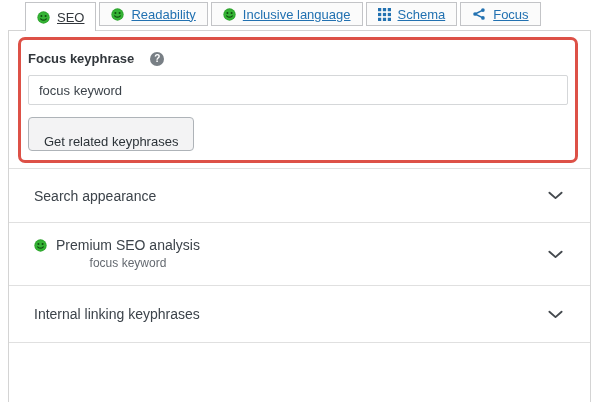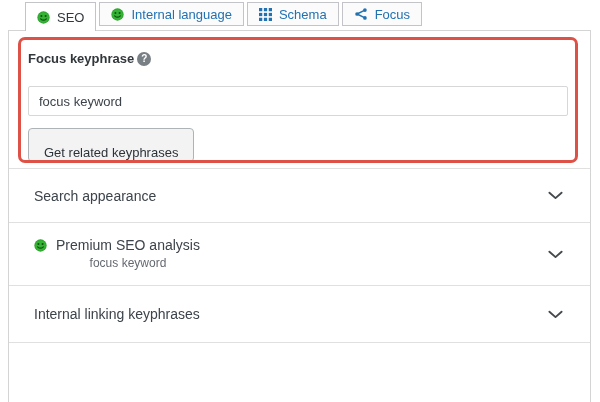--- a/index.html
+++ b/index.html
@@ -3,31 +3,31 @@
 <meta charset="utf-8">
 <style>
   * { margin:0; padding:0; box-sizing:border-box; }
   html,body { width:600px; height:402px; background:#fff; overflow:hidden;
               font-family:"Liberation Sans", sans-serif; position:relative; }
 
   
   .tabbar { position:absolute; top:2px; left:25px; display:flex; align-items:flex-start; z-index:3; }
   .tab { display:flex; align-items:center; gap:7px; padding:0 11px; height:24px;
          border:1px solid var(--tab-border,#c3c4c7); background:#fbfbfb; margin-right:3px;
-         font-size:13px; color:var(--accent-blue,#2271b1); cursor:pointer; white-space:nowrap; }
+         font-size:13px; color:var(--accent-blue,#2271b1); cursor:pointer; white-space:nowrap;text-decoration:underline; }
   .tab.active { height:29px; background:#fff; border-bottom:none; color:#32373c; z-index:4; }
   .tab .ticon { display:flex; align-items:center; }
 
   
   .panel { position:absolute; top:30px; left:8px; width:583px; height:372px;
            border:1px solid #d4d4d4; border-bottom:none; background:#fff; z-index:1; }
 
   
   .kp { padding:20px 20px 0 19px; }
-  .kp-label-row { display:flex; align-items:center; gap:3px; margin-bottom:20px; }
+  .kp-label-row { display:flex; align-items:center; gap:16px; margin-bottom:9px; }
   .kp-label { font-size:13px; font-weight:bold; color:#32373c; }
   .help-icon { width:14px; height:14px; border-radius:50%; background:#787f85; color:#fff;
                font-size:10px; font-weight:bold; display:flex; align-items:center;
                justify-content:center; cursor:pointer; line-height:1; }
   .kp-input { width:540px; height:30px; border:1px solid #d5d7d9; border-radius:2px;
               padding:0 10px; font-size:13px; color:#3c434a; display:block; background:#fff; }
   .kp-button { margin-top:12px; height:32px; padding:16px 15px; background:#f3f3f4;
                border:1px solid #aeb3b8; border-radius:4px; font-size:13px; color:#2c3338;
                cursor:pointer; font-family:"Liberation Sans", sans-serif; }
 
@@ -58,32 +58,44 @@
         <circle cx="10" cy="10" r="9.5" fill="#2da32d"></circle>
         <circle cx="10" cy="10" r="8.2" fill="#35b335"></circle>
         <circle cx="6.8" cy="7.6" r="1.6" fill="#0e4d0e"></circle>
         <circle cx="13.2" cy="7.6" r="1.6" fill="#0e4d0e"></circle>
         <path d="M5.6 12 q4.4 4.4 8.8 0" stroke="#0e4d0e" stroke-width="1.8" fill="none" stroke-linecap="round"></path>
       </svg>
     </span>
     <span>SEO</span>
   </div>
 
+  <div class="tab">
+    <span class="ticon">
+      <svg width="13" height="13" viewBox="0 0 20 20">
+        <circle cx="10" cy="10" r="9.5" fill="#2da32d"></circle>
+        <circle cx="10" cy="10" r="8.2" fill="#35b335"></circle>
+        <circle cx="6.8" cy="7.6" r="1.6" fill="#0e4d0e"></circle>
+        <circle cx="13.2" cy="7.6" r="1.6" fill="#0e4d0e"></circle>
+        <path d="M5.6 12 q4.4 4.4 8.8 0" stroke="#0e4d0e" stroke-width="1.8" fill="none" stroke-linecap="round"></path>
+      </svg>
+    </span>
+    <span>Readability</span>
+  </div>
 
   <div class="tab">
     <span class="ticon">
       <svg width="13" height="13" viewBox="0 0 20 20">
         <circle cx="10" cy="10" r="9.5" fill="#2da32d"></circle>
         <circle cx="10" cy="10" r="8.2" fill="#35b335"></circle>
         <circle cx="6.8" cy="7.6" r="1.6" fill="#0e4d0e"></circle>
         <circle cx="13.2" cy="7.6" r="1.6" fill="#0e4d0e"></circle>
         <path d="M5.6 12 q4.4 4.4 8.8 0" stroke="#0e4d0e" stroke-width="1.8" fill="none" stroke-linecap="round"></path>
       </svg>
     </span>
-    <span>Internal language</span>
+    <span>Inclusive language</span>
   </div>
 
   <div class="tab">
     <span class="ticon">
       <svg width="13" height="13" viewBox="0 0 12 12" fill="#2271b1">
         <rect x="0" y="0" width="3" height="3"></rect>
           <rect x="4.5" y="0" width="3" height="3"></rect>
           <rect x="9" y="0" width="3" height="3"></rect>
         <rect x="0" y="4.5" width="3" height="3"></rect>
           <rect x="4.5" y="4.5" width="3" height="3"></rect>

